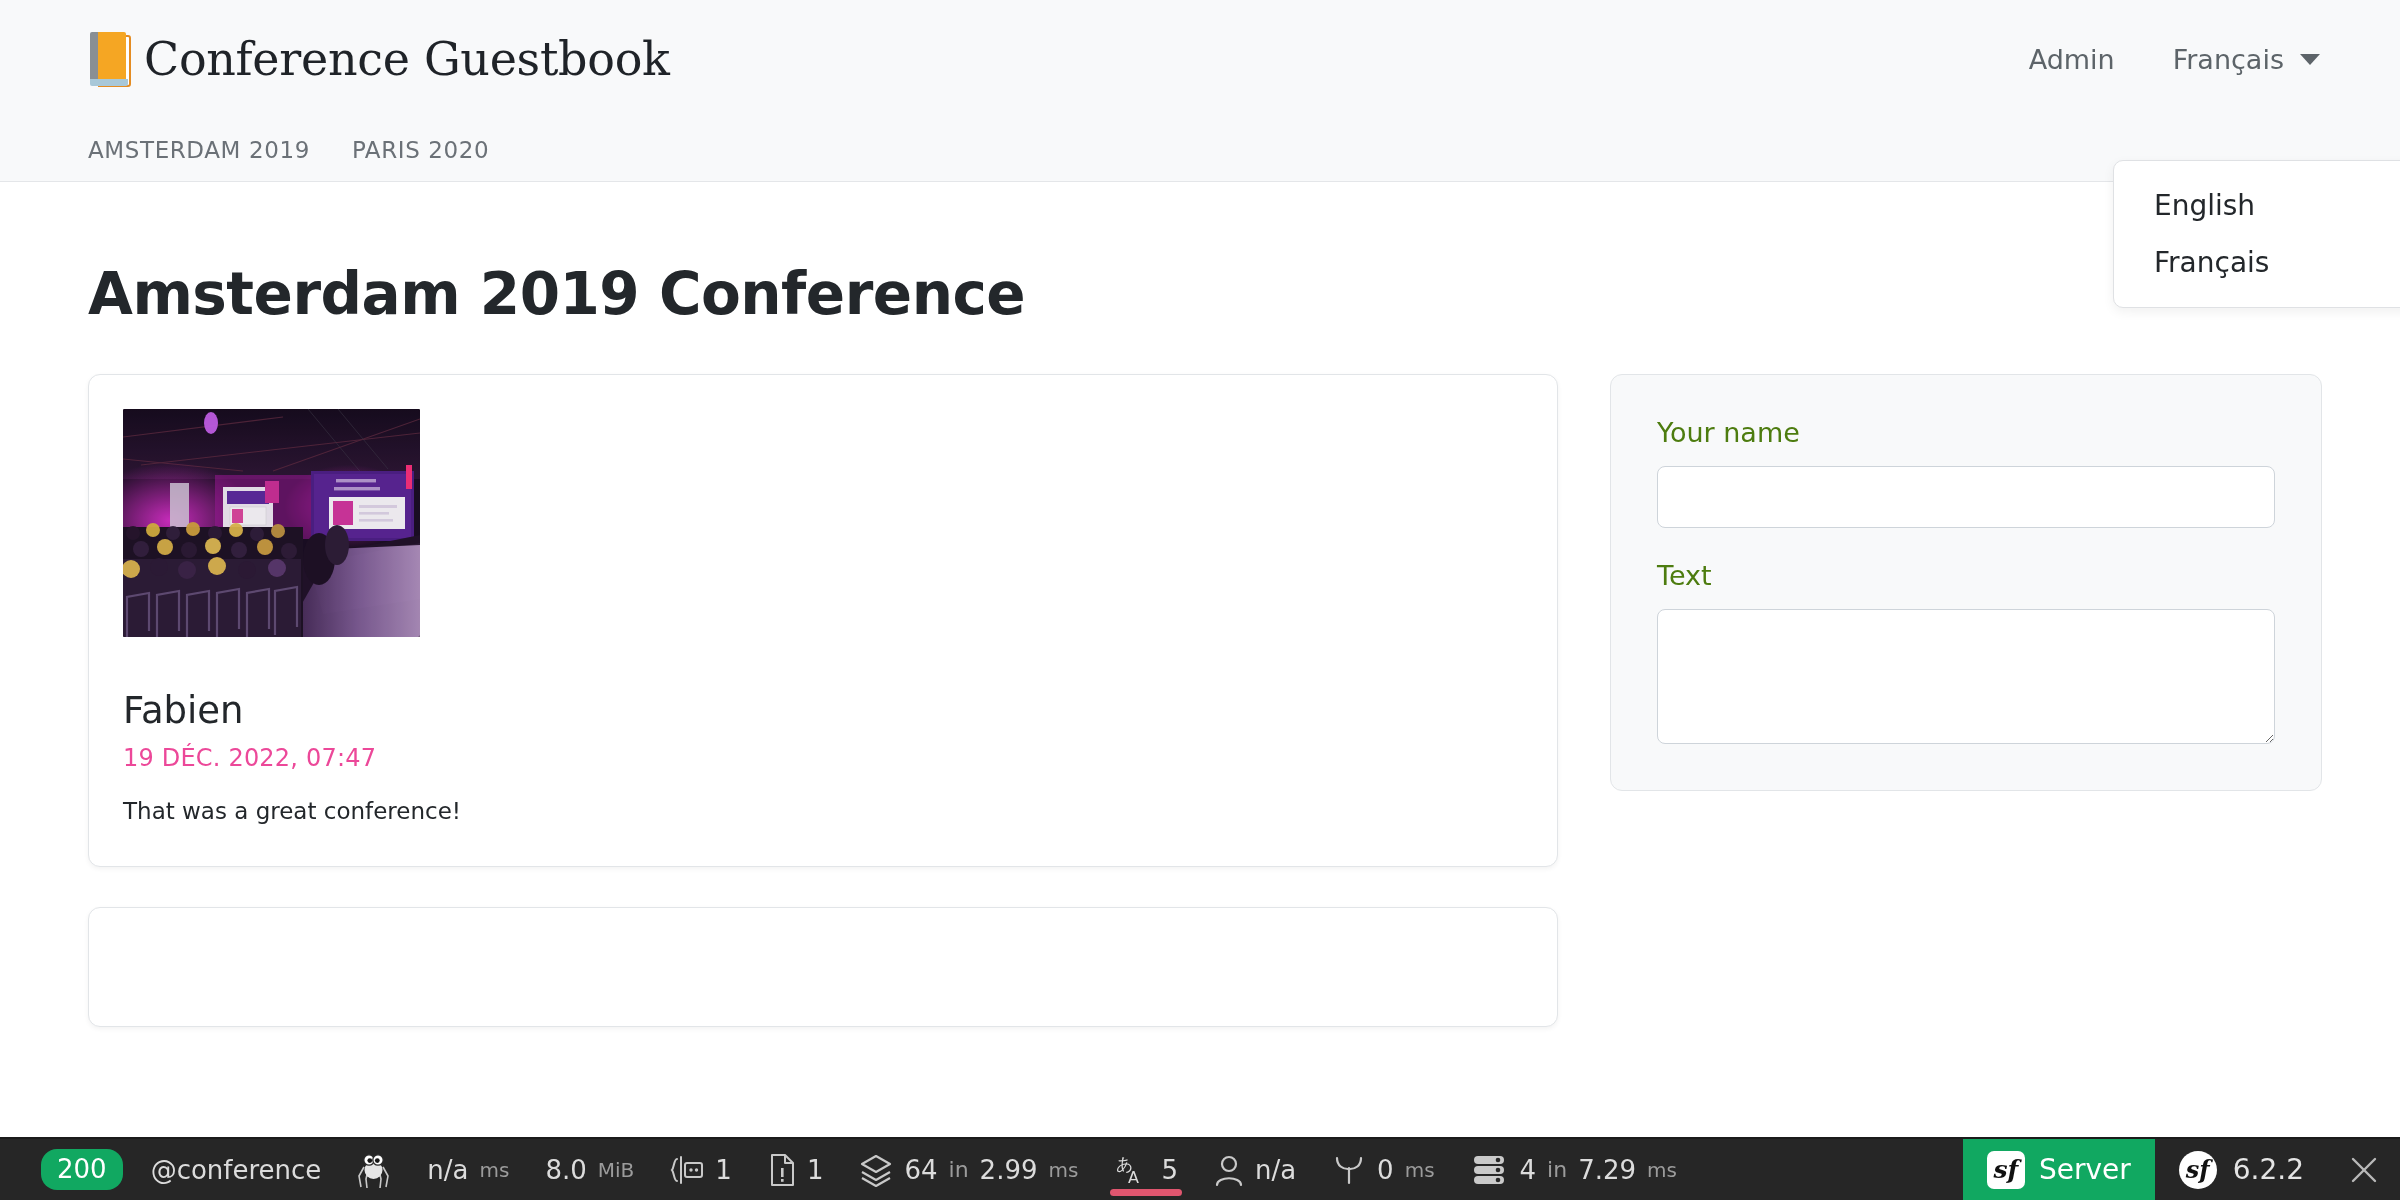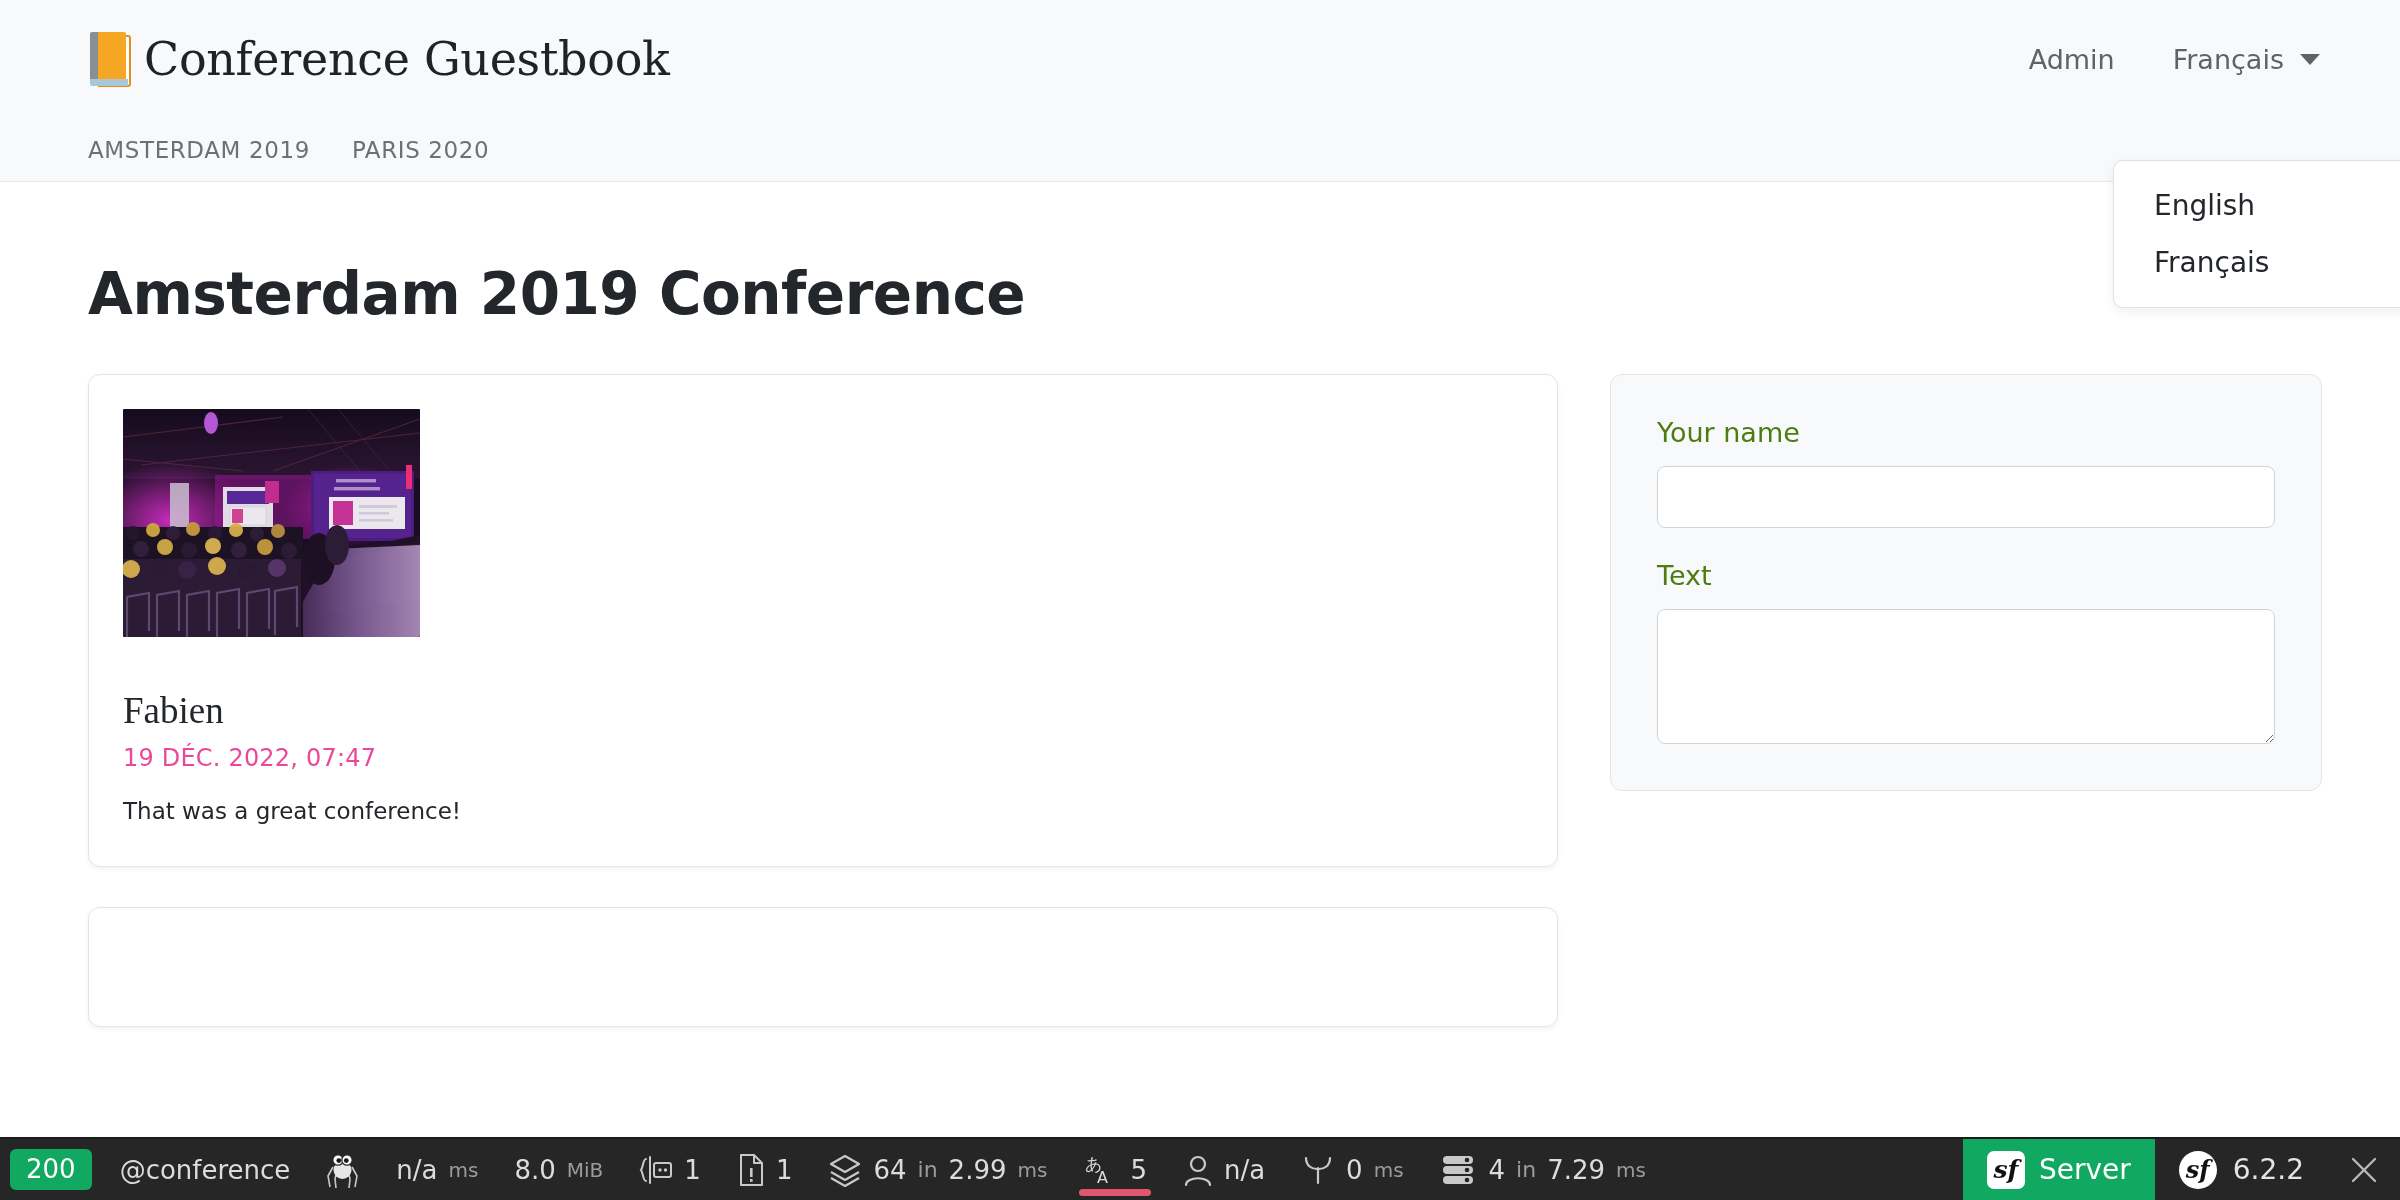--- a/index.html
+++ b/index.html
@@ -163,21 +163,20 @@
     border-radius: 2px;
     overflow: hidden;
     display: block;
     margin-bottom: 52px;
     background: #140a1d;
   }
   .comment-author {
     font-size: 37px;
     color: #23272b;
     margin-bottom: 12px;
-    font-family: Liberation Serif, serif;
   }
   .comment-date {
     font-size: 24px;
     color: #ec4899;
     letter-spacing: 0.2px;
     margin-bottom: 26px;
   }
   .comment-text {
     font-size: 23px;
     color: #23272b;
@@ -260,23 +259,24 @@
     white-space: nowrap;
   }
   .sf-status {
     display: flex; align-items: center;
     padding: 0 10px;
   }
   .sf-status-pill {
     background: #11a861;
     color: #ffffff;
     font-size: 26px;
-    border-radius: 6px;
+    border-radius: 16px;
     padding: 5px 16px;
     line-height: 1.2;
+    margin-left: 31px;
   }
   .sf-unit { font-size: 20px; color: #9b9b9b; }
   .sf-dim { color: #9b9b9b; font-size: 22px; }
   .sf-underline {
     position: absolute;
     left: 14px; right: 14px; bottom: 4px;
     height: 7px;
     background: #e0566f;
     border-radius: 4px;
   }

